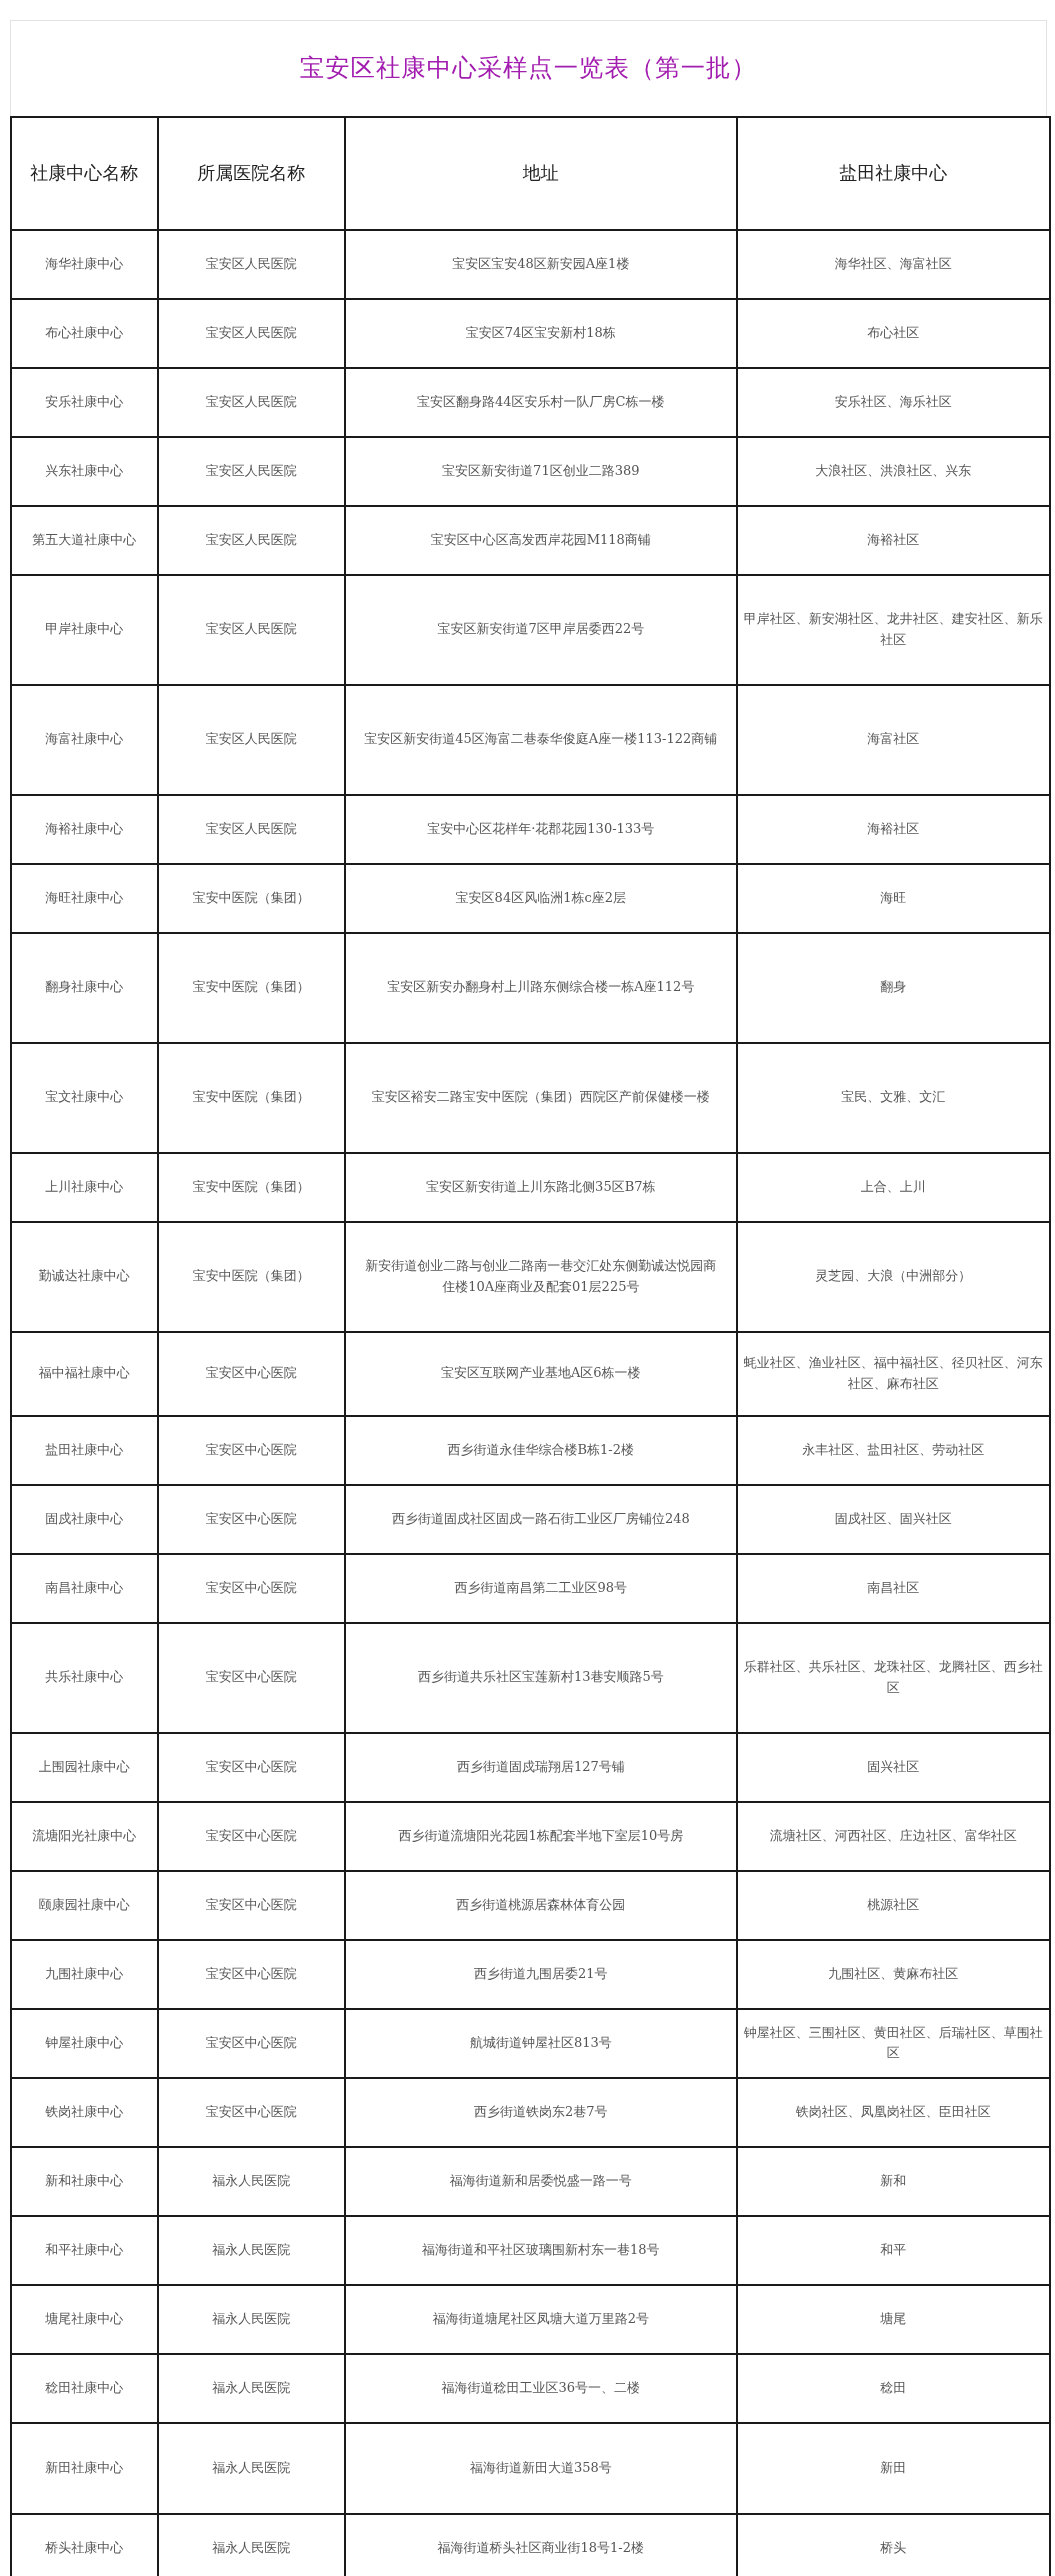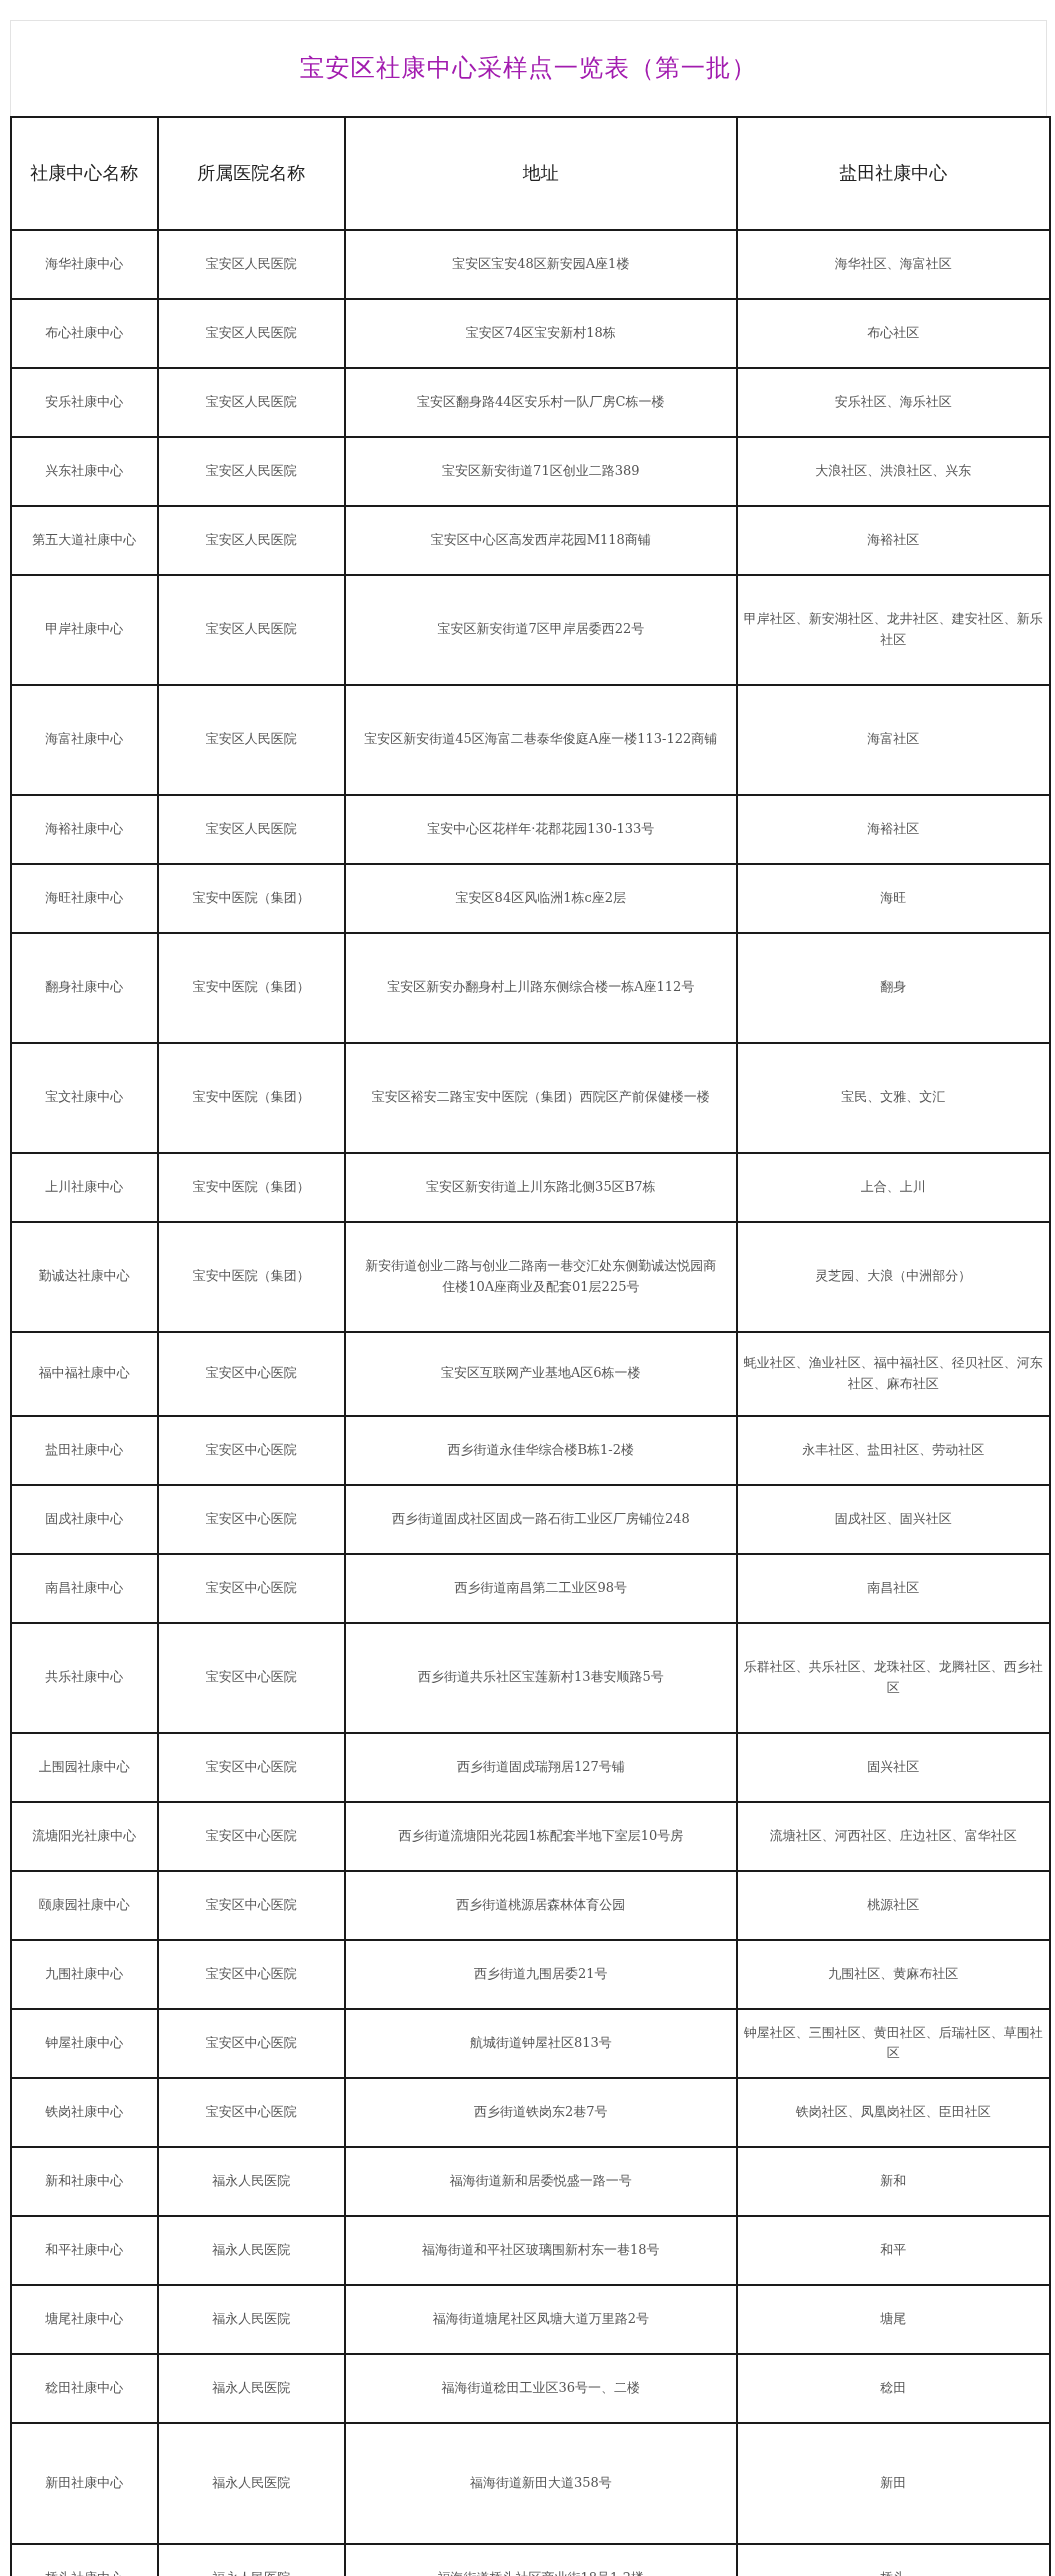--- a/index.html
+++ b/index.html
@@ -60,21 +60,21 @@
       font-family: "DejaVu Serif", serif;
       font-size: 13px;
       line-height: 20.5px;
       color: #555555;
     }
     td.c-addr { padding: 0 18px; }
     td.c-comm { padding: 0 3.9px; }
     tr.h-n { height: 69px; }
     tr.h-m { height: 110px; }
     tr.h-t { height: 84px; }
-    tr.h-x { height: 121px; border-radius: 9px; }
+    tr.h-x { height: 91px; border-radius: 9px; }
   </style>
 </head>
 <body>
 
 <div class="sheet">
   <div class="title-row">宝安区社康中心采样点一览表（第一批）</div>
   <table>
     <colgroup>
       <col class="c1">
         <col class="c2">

